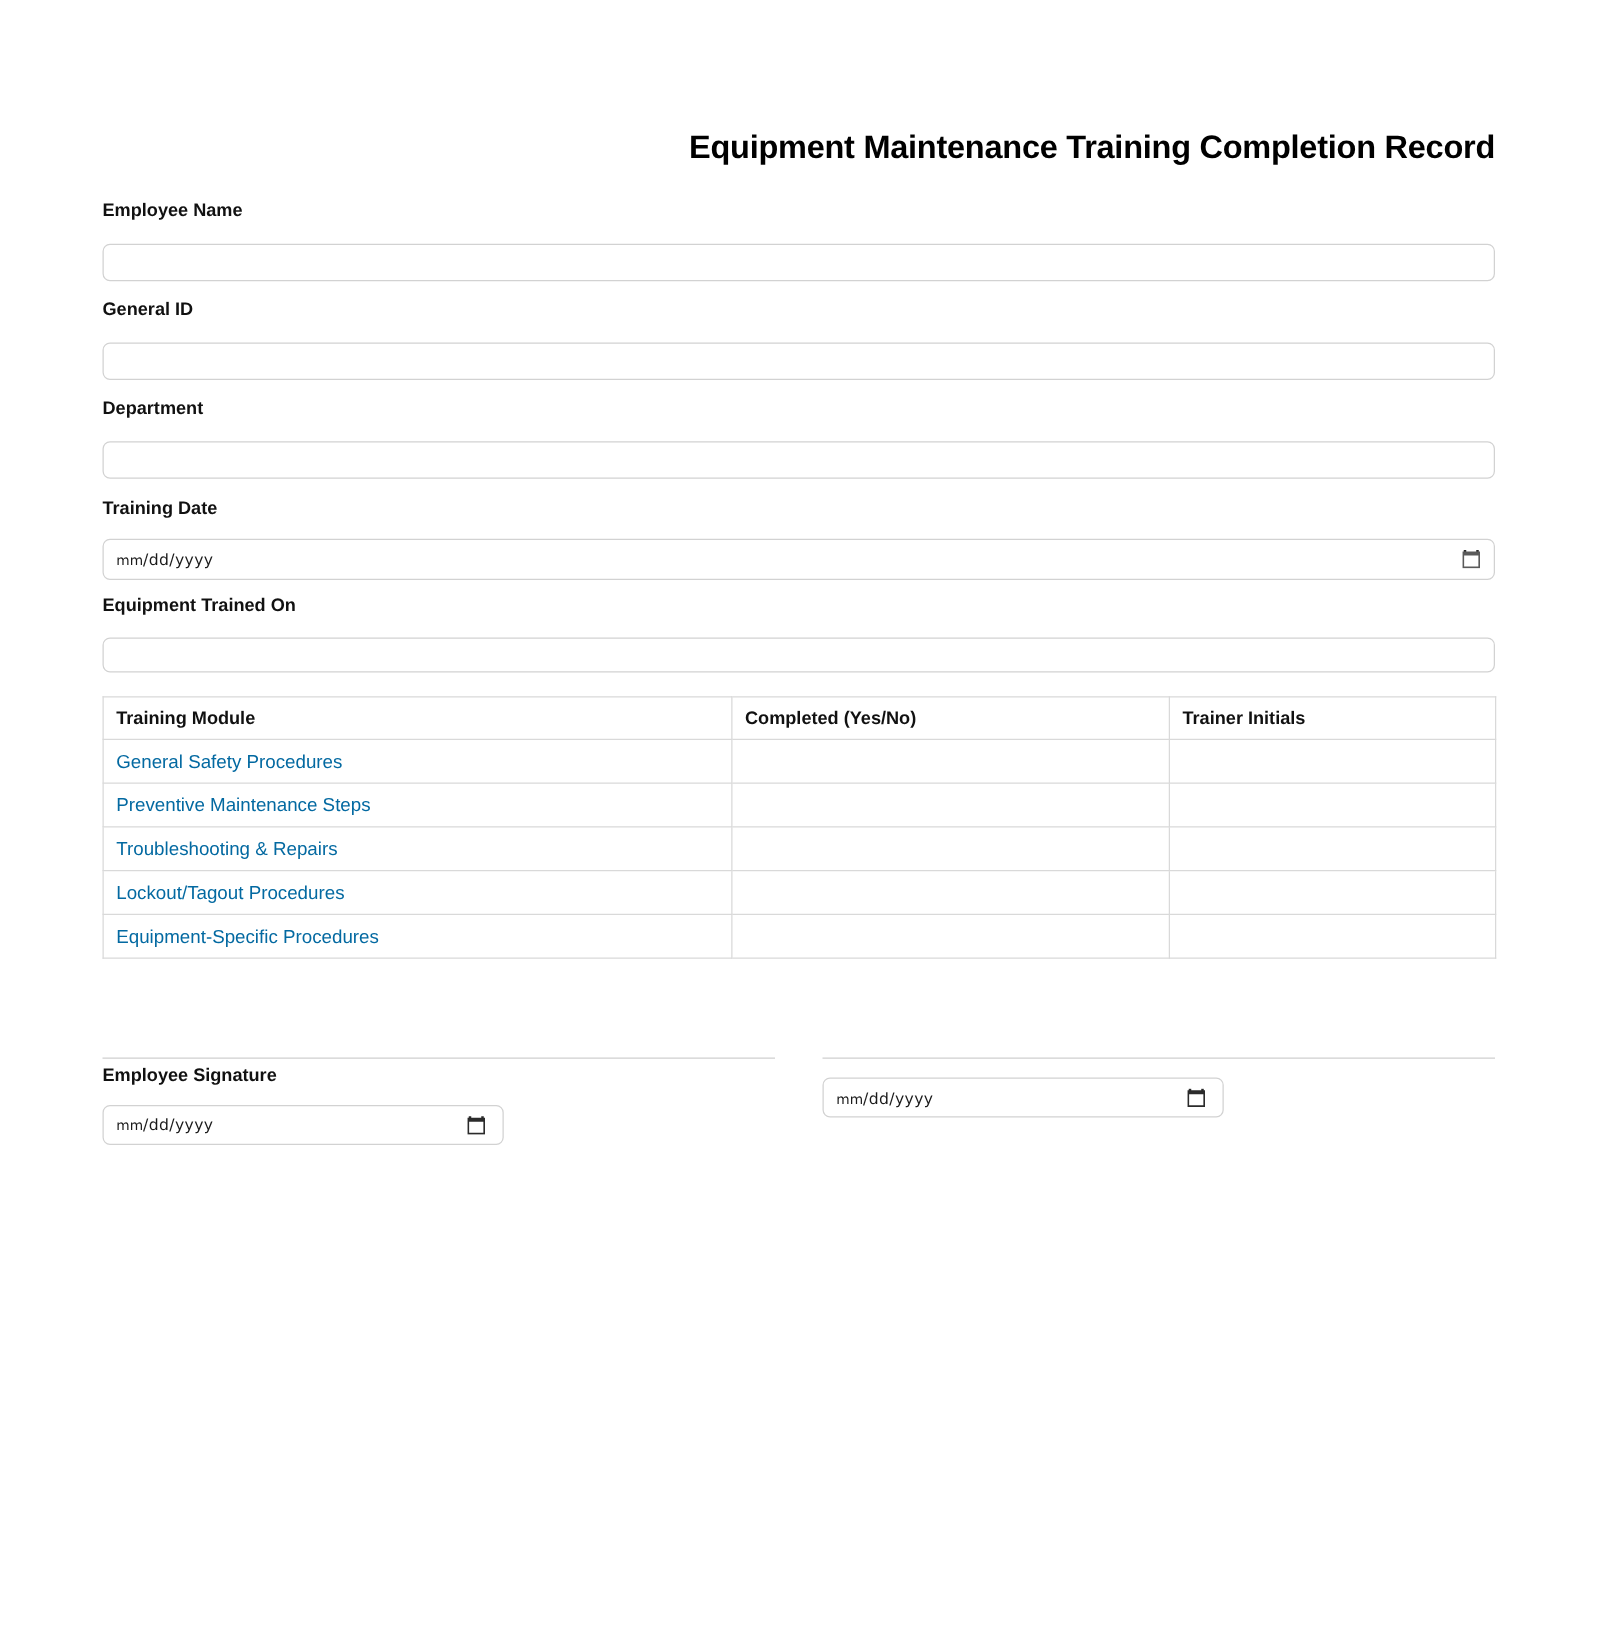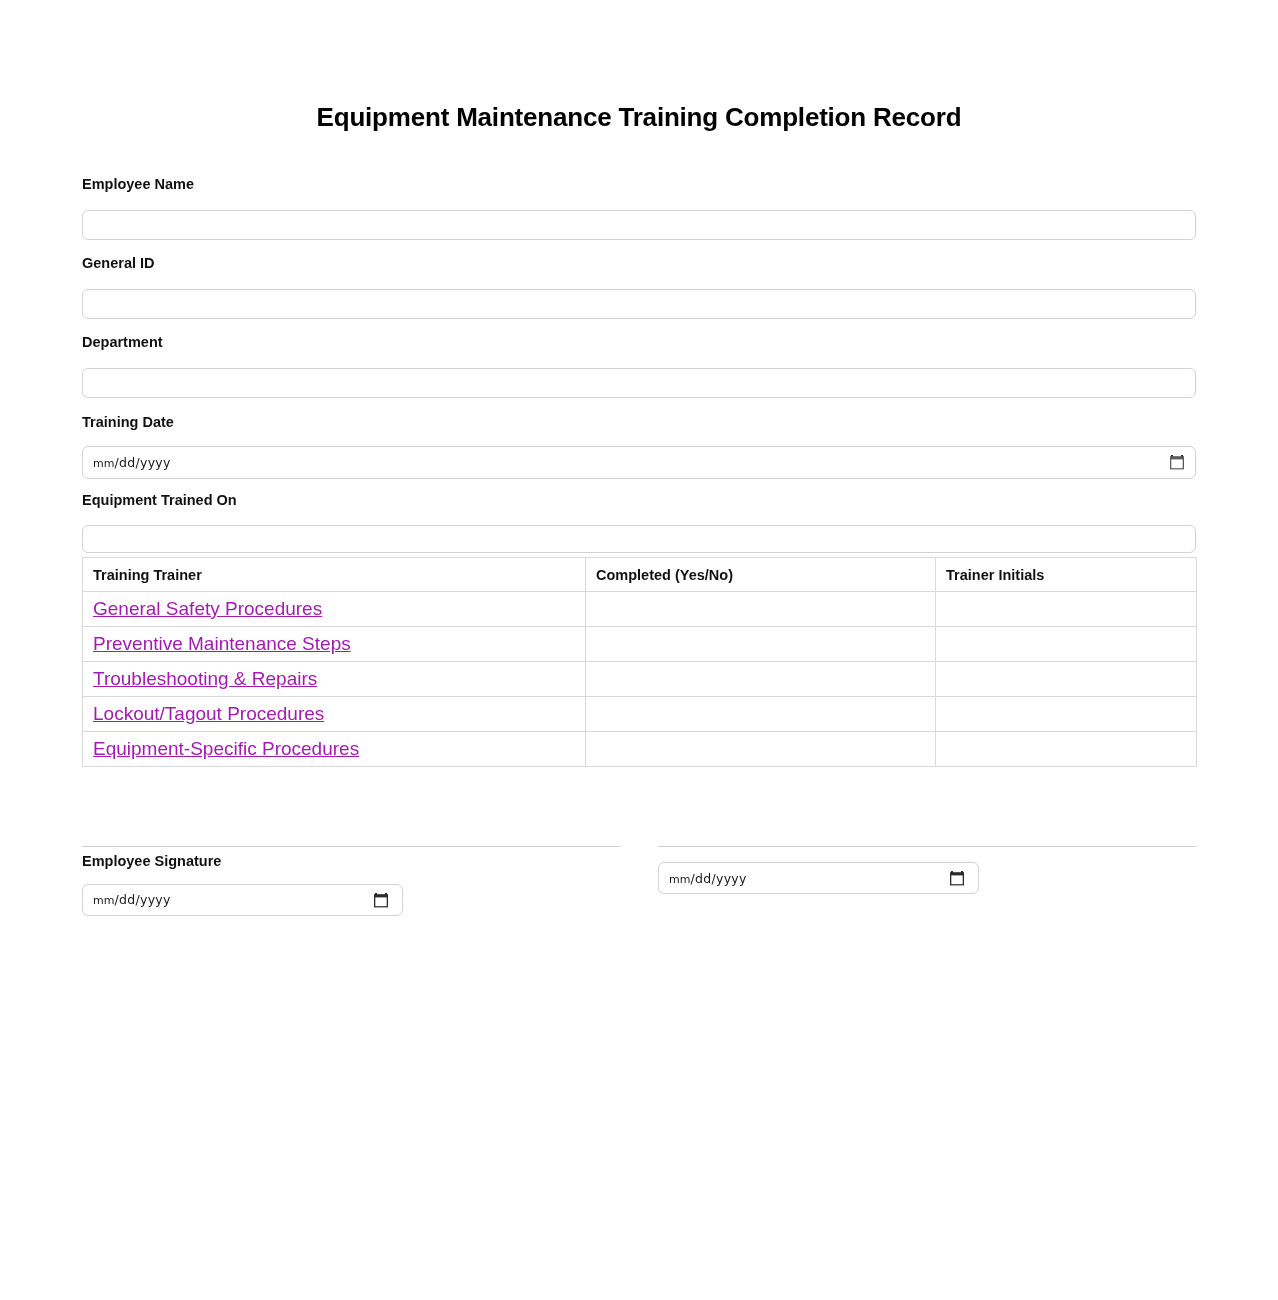--- a/index.html
+++ b/index.html
@@ -24,32 +24,32 @@
   }
 
   .form-wrap {
     position: absolute;
     left: 82px;
     top: 0;
     width: 1114px;
   }
 
   .form-title {
-    text-align: center;
+    text-align: right;
     font-size: 26px;
     font-weight: bold;
     letter-spacing: -0.2px;
     color: #000;
     margin: 0;
     padding-top: 103px;
     line-height: 1.15;
   }
 
   .field-group {
-    margin-top: 15px;
+    margin-top: 0;
   }
 
   .field-label {
     display: block;
     font-size: 14.5px;
     font-weight: bold;
     color: #111111;
     line-height: 1;
   }
 
@@ -135,24 +135,23 @@
     padding: 0 10px;
   }
   .modules-table th {
     height: 34px;
     font-size: 14.5px;
     font-weight: bold;
     color: #111;
   }
   .modules-table td {
     height: 35px;
-    font-size: 19px;
+    font-size: 15px;
     font-weight: normal;
-    color: #a21caf;
-    text-decoration: underline;
+    color: #0369a1;
   }
   .col-module   { width: 503px; }
   .col-complete { width: 350px; }
   .col-initials { width: 261px; }
 
   
   .sig-section {
     position: absolute;
     top: 846px;
     left: 0;
@@ -235,21 +234,21 @@
     </div>
 
     <table class="modules-table">
       <colgroup>
         <col class="col-module">
         <col class="col-complete">
         <col class="col-initials">
       </colgroup>
       <thead>
         <tr>
-          <th>Training Trainer</th>
+          <th>Training Module</th>
           <th>Completed (Yes/No)</th>
           <th>Trainer Initials</th>
         </tr>
       </thead>
       <tbody>
         <tr>
           <td>General Safety Procedures</td>
           <td></td>
           <td></td>
         </tr>

